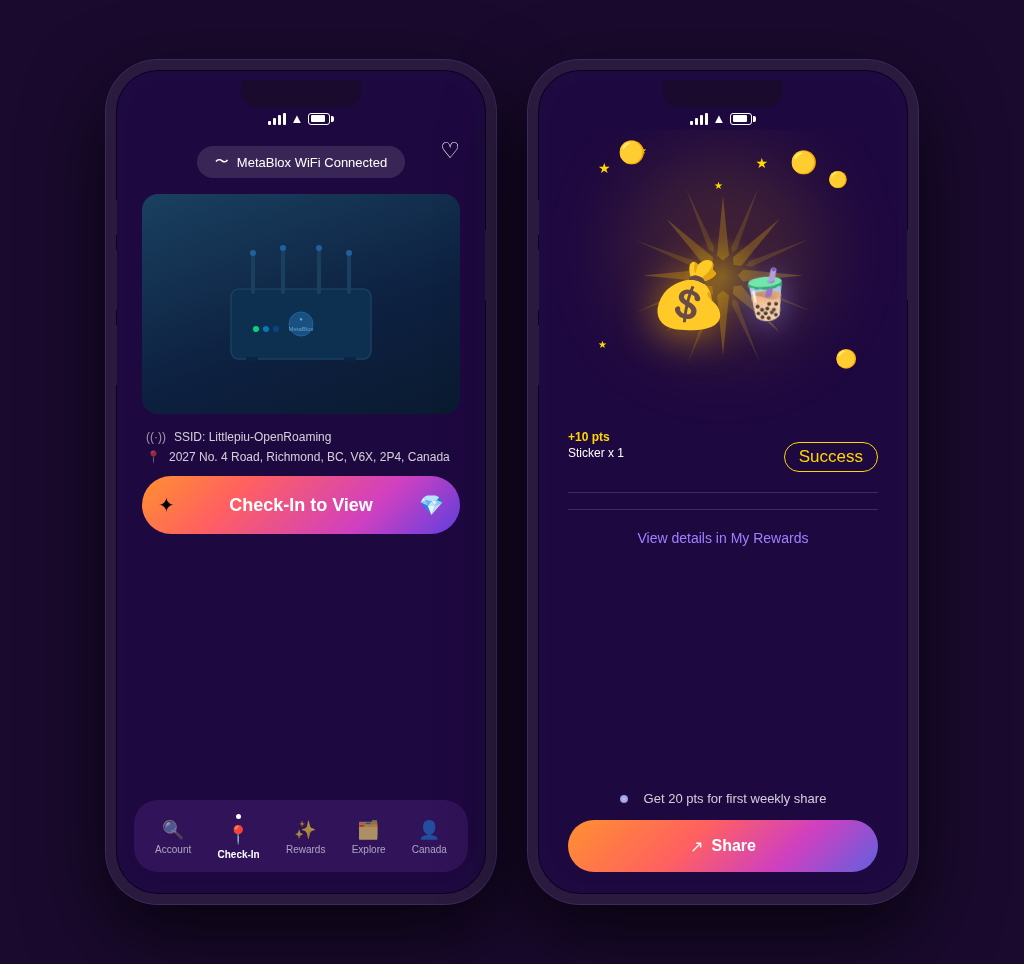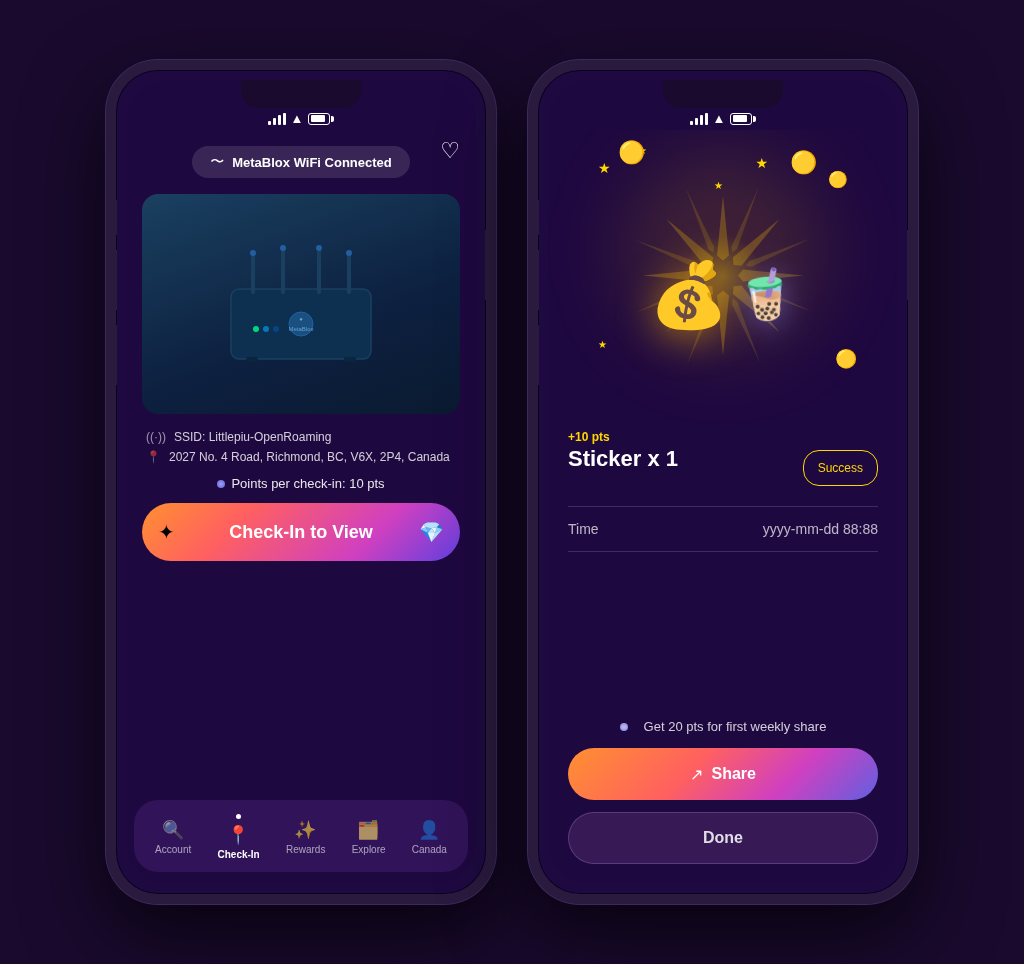--- a/index.html
+++ b/index.html
@@ -156,21 +156,21 @@
       margin: 8px auto 16px;
       width: fit-content;
     }
     .wifi-badge-icon {
       color: #fff;
       font-size: 14px;
     }
     .wifi-badge-text {
       color: #fff;
       font-size: 13px;
-      font-weight: 700;
+      font-weight: 400;
     }
 
     
     .router-card {
       background: linear-gradient(160deg, #1a4060 0%, #0d2040 60%, #0a1a30 100%);
       border-radius: 16px;
       height: 220px;
       display: flex;
       align-items: center;
       justify-content: center;
@@ -370,34 +370,34 @@
     }
 
     .reward-points {
       color: #ffd700;
       font-size: 12px;
       font-weight: 700;
     }
 
     .reward-item {
       color: #fff;
-      font-size: 22px;
-      font-weight: 700;
+      font-size: 12px;
+      font-weight: 400;
       margin-top: 2px;
     }
 
     .success-badge {
       background: transparent;
       border: 1.5px solid #ffd700;
       border-radius: 16px;
-      padding: 10px 14px;
+      padding: 4px 14px;
       color: #ffd700;
-      font-size: 12px;
+      font-size: 17px;
       font-weight: 500;
-      margin-top: 20px;
+      margin-top: 12px;
     }
 
     .divider {
       height: 1px;
       background: rgba(255,255,255,0.15);
       margin: 8px 0;
     }
 
     .time-row {
       display: flex;
@@ -599,24 +599,20 @@
           <div class="router-info-row">
             <span class="router-info-icon">((·))</span>
             <span>SSID: Littlepiu-OpenRoaming</span>
           </div>
           <div class="router-info-row">
             <span class="router-info-icon">📍</span>
             <span>2027 No. 4 Road, Richmond, BC, V6X, 2P4, Canada</span>
           </div>
         </div>
 
-        <div class="points-row">
-          <div class="points-dot"></div>
-          <span class="points-text">Points per check-in: 10 pts</span>
-        </div>
 
         <div class="checkin-btn">
           <span class="btn-sparkle btn-sparkle-1">✦</span>
           <span class="checkin-btn-text">Check-In to View</span>
           <span class="btn-sparkle btn-sparkle-2">💎</span>
         </div>
       </div>
 
       <div class="bottom-nav">
         <div class="nav-item">
@@ -731,40 +727,34 @@
           <div class="reward-header">
             <div>
               <div class="reward-points">+10 pts</div>
               <div class="reward-item">Sticker x 1</div>
             </div>
             <span class="success-badge">Success</span>
           </div>
 
           <div class="divider"></div>
 
-          <div class="time-row">
-            <span class="time-label">Time</span>
-            <span class="time-value">yyyy-mm-dd 88:88</span>
-          </div>
 
           <div class="divider"></div>
 
+          <div class="view-rewards-link">View details in My Rewards</div>
 
           <div style="flex:1"></div>
 
           <div class="share-prompt">
             <div class="share-prompt-dot"></div>
             <span class="share-prompt-text">Get 20 pts for first weekly share</span>
           </div>
 
           <div class="share-btn">
             <span class="share-btn-icon">↗</span>
             <span class="share-btn-text">Share</span>
           </div>
 
-          <div class="done-btn">
-            <span class="done-btn-text">Done</span>
-          </div>
         </div>
       </div>
     </div>
   </div>
 </div>
 
 </body></html>

